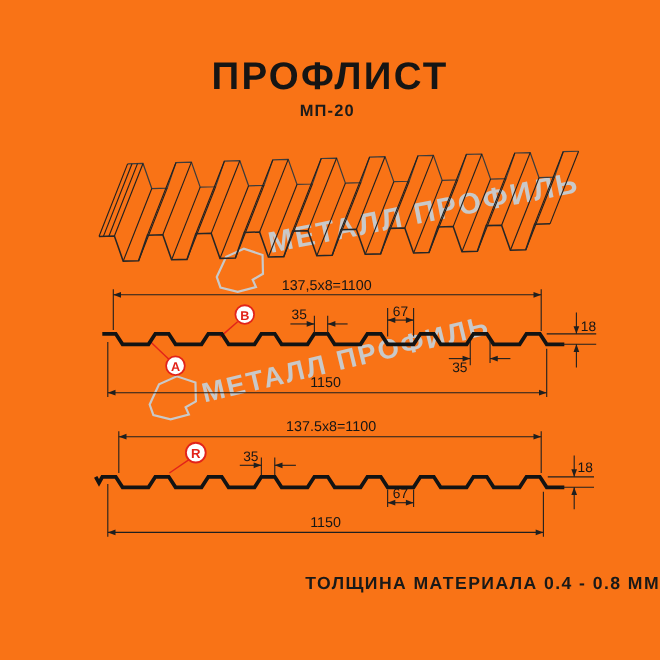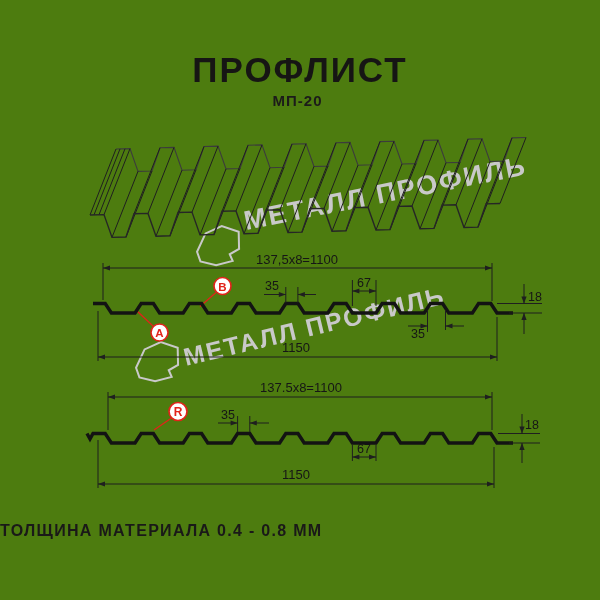--- a/index.html
+++ b/index.html
@@ -1,22 +1,22 @@
 <!DOCTYPE html>
 <html><head>
 <meta charset="utf-8">
 <style>
   html,body{margin:0;padding:0;background:#ffffff;}
-  #stage{position:relative;width:600px;height:600px;background:#4d7c0f;overflow:hidden;
+  #stage{position:relative;width:600px;height:600px;background:#f97316;overflow:hidden;
          font-family:"Liberation Sans",sans-serif;}
   .title{position:absolute;top:50px;left:0;width:600px;text-align:center;
          font-size:35px;font-weight:800;letter-spacing:2px;color:#161514;}
   .subtitle{position:absolute;top:92px;left:0;width:595px;text-align:center;
          font-size:15px;font-weight:600;letter-spacing:1px;color:#1c1b1a;}
-  .footer{position:absolute;top:522px;left:0;width:600px;text-align:left;
+  .footer{position:absolute;top:522px;left:0;width:600px;text-align:right;
          font-size:16px;font-weight:600;letter-spacing:1.3px;color:#1a1918;}
   svg{position:absolute;top:0;left:0;}
   text.dim{font-family:"Liberation Sans",sans-serif;font-size:13px;fill:#161616;}
   text.dim-s{font-size:12.5px;}
   text.redl{font-family:"Liberation Sans",sans-serif;font-weight:bold;fill:#e2231a;}
   text.wm{font-family:"Liberation Sans",sans-serif;font-weight:bold;fill:#c9c9c9;}
 </style>
 </head>
 <body>
 

